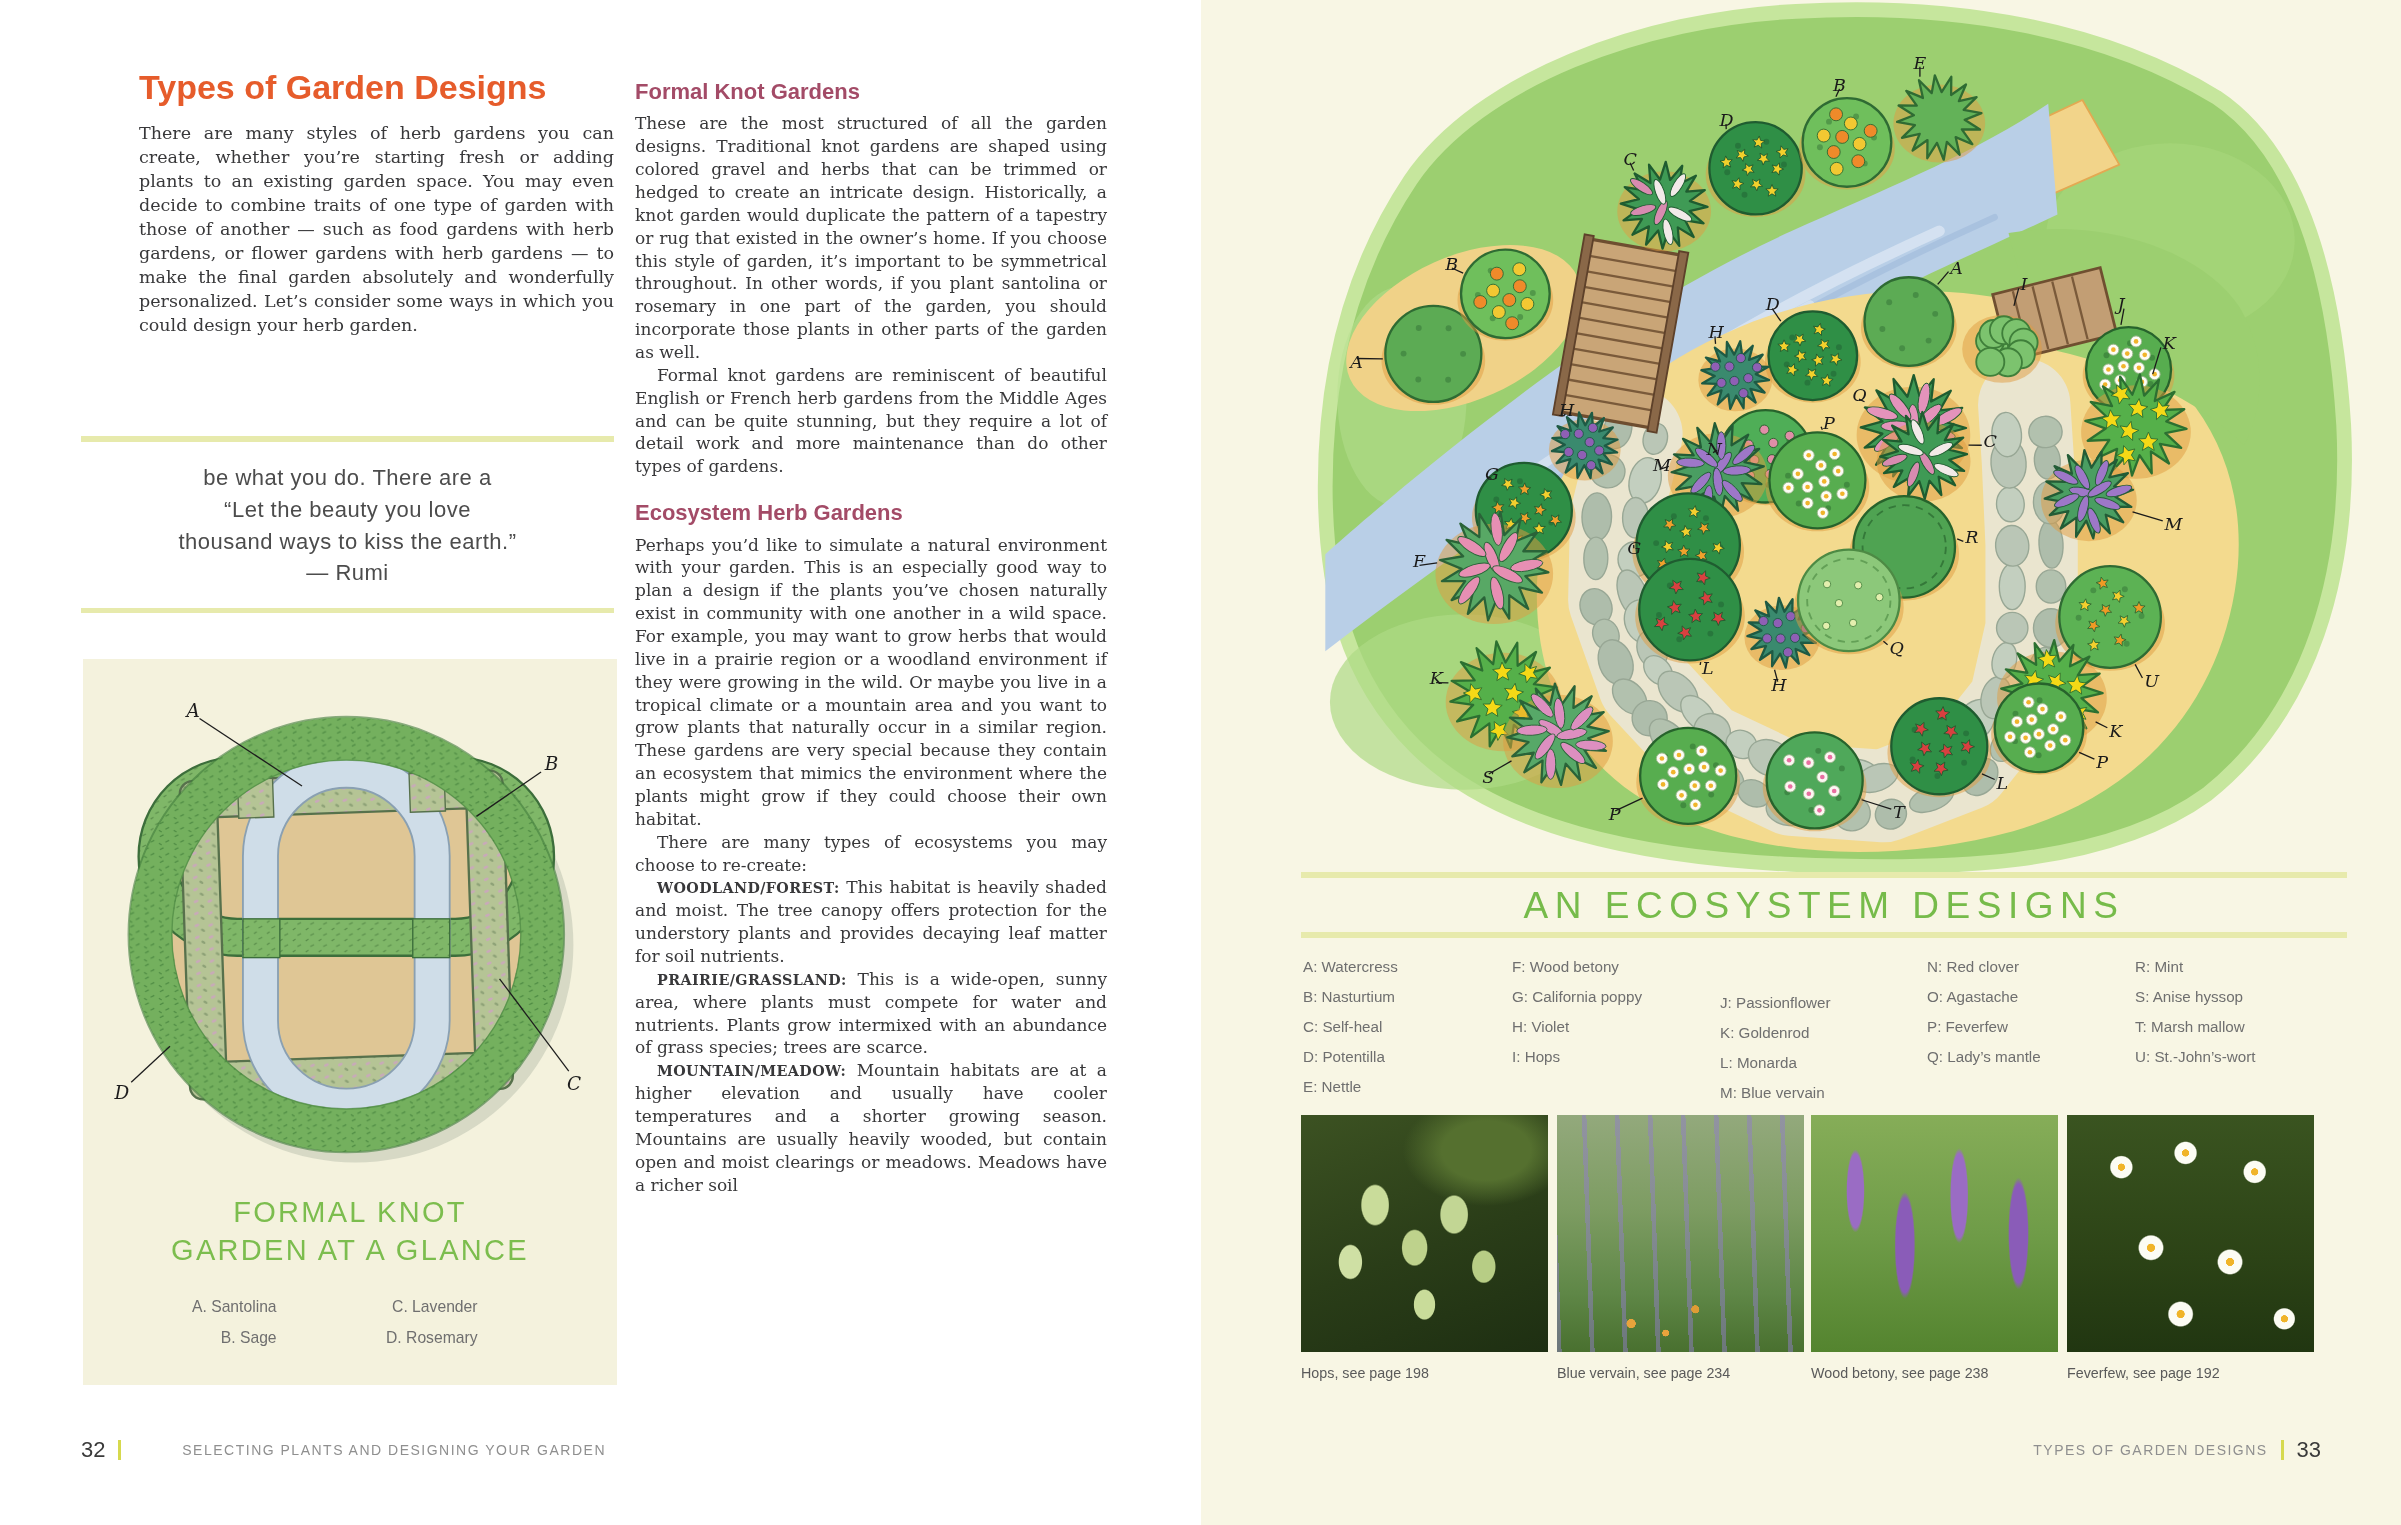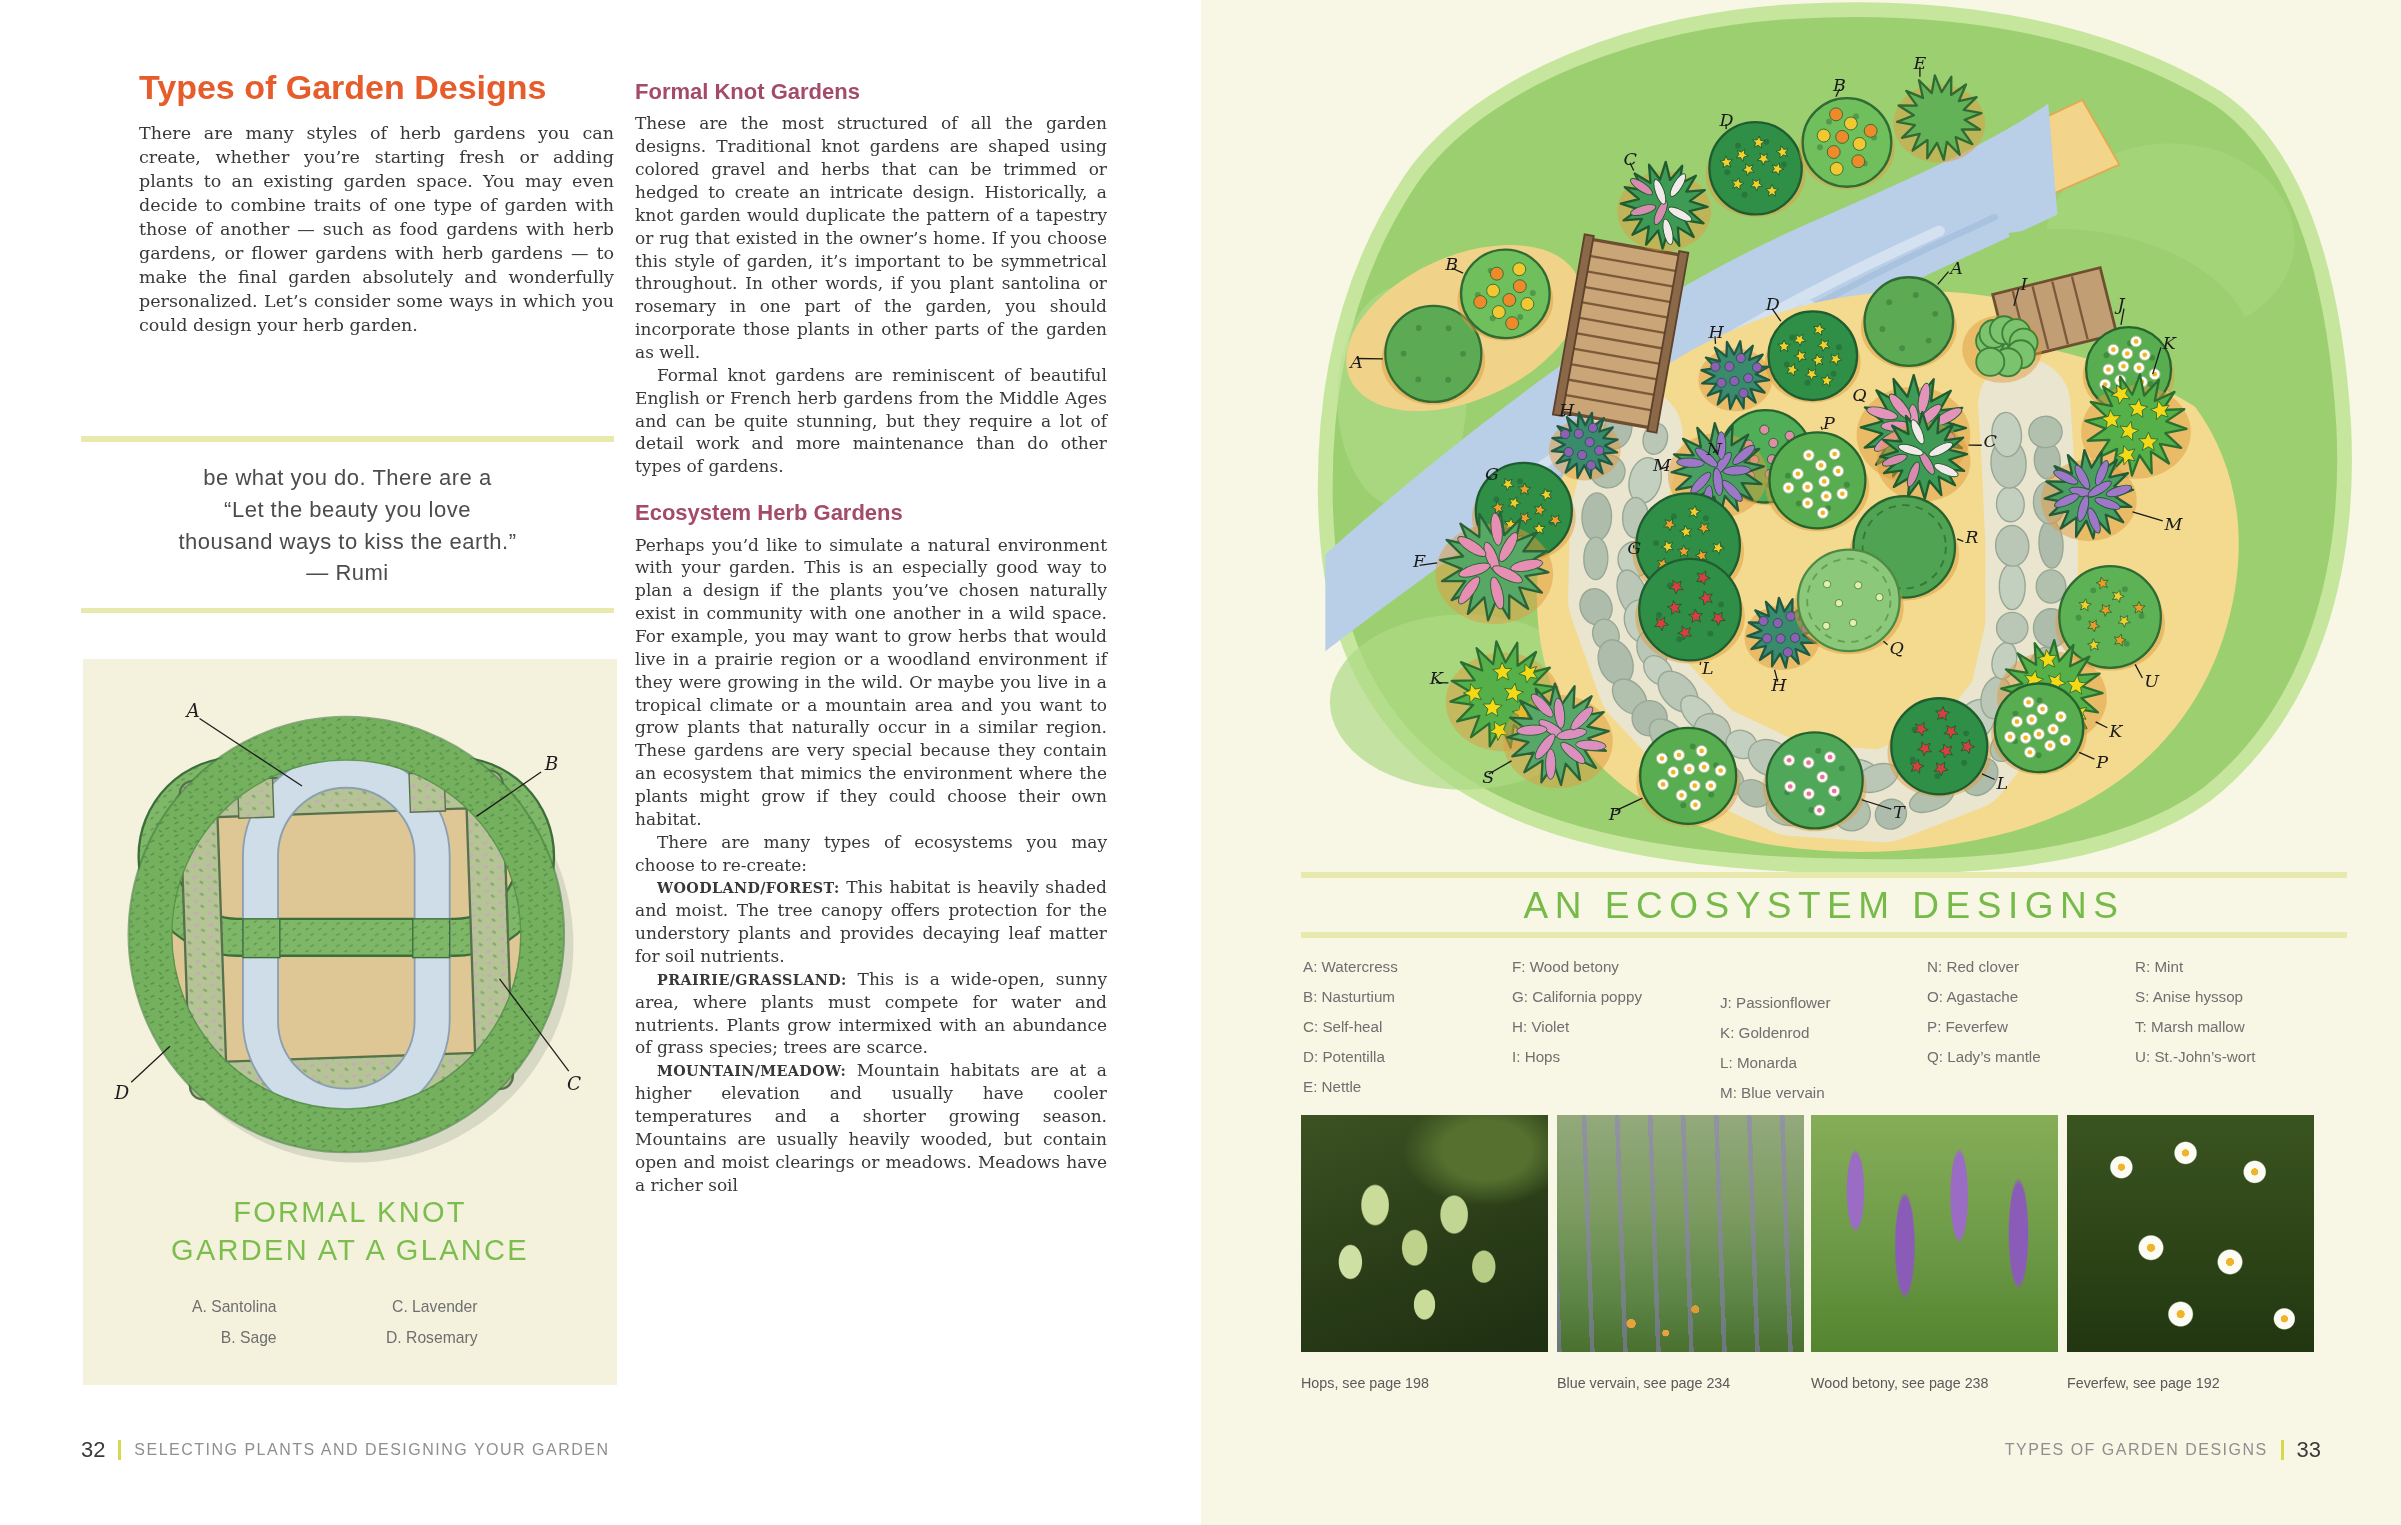--- a/index.html
+++ b/index.html
@@ -38,39 +38,39 @@
   .col-2 p{margin:0;font-size:17px;line-height:1.345;color:#38383a;text-align:justify;}
   .col-2 p.indent{text-indent:22px;}
   .habitat-term{font-weight:bold;font-size:14.3px;letter-spacing:0.4px;}
 
   .folio{position:absolute;top:1437px;font-family:"Liberation Sans",sans-serif;}
   .folio-left{left:81px;}
   .folio-right{right:81px;text-align:right;}
   .folio .num{font-size:22px;color:#3a3a3a;vertical-align:middle;}
   .folio .bar{display:inline-block;width:2.8px;height:20.3px;background:#d6d94e;
     margin:0 13px;vertical-align:middle;}
-  .folio .cap{font-size:16px;letter-spacing:1.5px;color:#8f8f8f;vertical-align:middle;}
+  .folio .cap{font-size:14px;letter-spacing:1.5px;color:#8f8f8f;vertical-align:middle;margin-left:48px;}
 
   
   .eco-art{position:absolute;left:92px;top:0;width:1071px;height:873px;}
   .eco-title-block{position:absolute;left:100px;top:872px;width:1046px;}
   .eco-title{margin:0;padding:7.4px 0 5.5px 0;text-align:center;
     font-family:"Liberation Sans",sans-serif;font-weight:300;font-size:37px;
     letter-spacing:6.5px;color:#76bb4a;}
   .eco-legend{position:absolute;left:102px;top:957px;width:1044px;
     font-family:"Liberation Sans",sans-serif;font-size:15.2px;color:#6f6f6f;}
   .legend-col{position:absolute;top:0;width:199px;}
   .legend-col.c0{left:0;} .legend-col.c1{left:209px;} .legend-col.c2{left:417px;margin-top:36px;}
   .legend-col.c3{left:624px;} .legend-col.c4{left:832px;}
   .legend-col div{margin-bottom:11px;padding-left:22px;text-indent:-22px;line-height:1.25;}
 
   .photo-row{position:absolute;left:100px;top:1115px;width:1047px;height:277px;}
   .photo-fig{position:absolute;top:0;width:247px;margin:0;}
   .photo{width:247px;height:237px;}
-  .photo-cap{margin-top:23px;font-family:"Liberation Sans",sans-serif;
+  .photo-cap{margin-top:13px;font-family:"Liberation Sans",sans-serif;
     font-size:14.3px;color:#5a5a5a;}
   .f0{left:0;} .f1{left:256px;} .f2{left:510px;} .f3{left:766px;}
 
   .photo-hops{background:
     radial-gradient(ellipse 24px 35px at 30% 38%,#c9dc9a 0 55%,transparent 60%),
     radial-gradient(ellipse 22px 31px at 46% 56%,#bed28c 0 55%,transparent 60%),
     radial-gradient(ellipse 20.3px 29.6px at 20% 62%,#cfe0a4 0 55%,transparent 60%),
     radial-gradient(ellipse 24px 33px at 62% 42%,#c2d694 0 55%,transparent 60%),
     radial-gradient(ellipse 20.3px 28px at 74% 64%,#b7cd85 0 55%,transparent 60%),
     radial-gradient(ellipse 18.5px 26px at 50% 80%,#c9dc9a 0 55%,transparent 60%),

